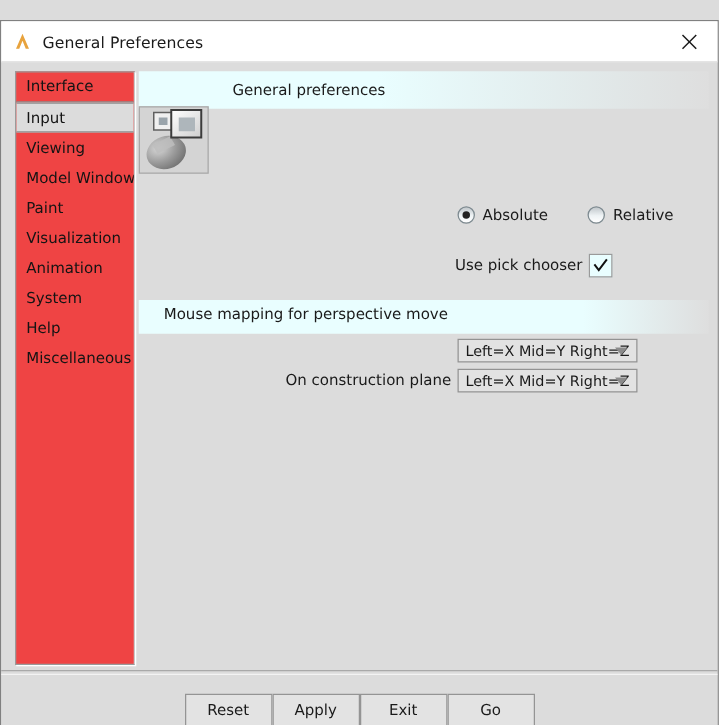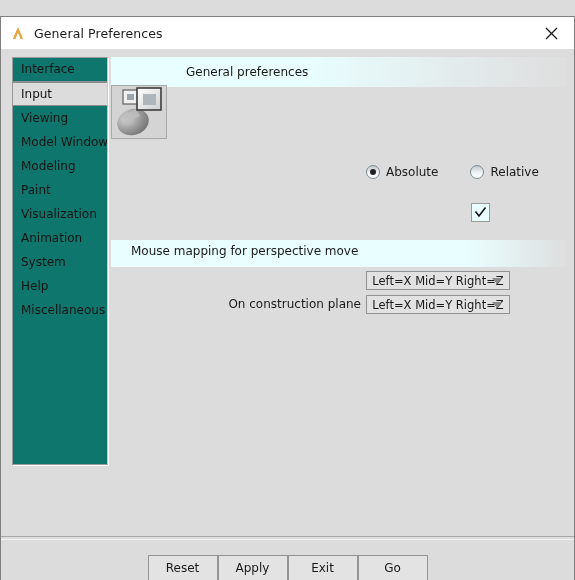--- a/index.html
+++ b/index.html
@@ -69,22 +69,22 @@
     position: relative;
     background: #dcdcdc;
   }
 
   
   .sidebar {
     position: absolute;
     left: 11px;
     top: 7px;
     width: 96px;
-    height: 408px;
-    background: #0f766e;
+    height: 475px;
+    background: #ef4444;
     border: 1px solid #9a9a9a;
     border-right: 1px solid #c9c9c9;
     box-sizing: border-box;
     box-shadow: 1px 1px 0 0 #ffffff;
     overflow: hidden;
   }
   .side-item {
     height: 24px;
     line-height: 24px;
     padding-left: 8px;
@@ -305,21 +305,20 @@
     </div>
   </div>
 
   <div class="body-area">
 
     <div class="sidebar">
       <div class="side-item first">Interface</div>
       <div class="side-item sel">Input</div>
       <div class="side-item">Viewing</div>
       <div class="side-item">Model Windows</div>
-      <div class="side-item">Modeling</div>
       <div class="side-item">Paint</div>
       <div class="side-item">Visualization</div>
       <div class="side-item">Animation</div>
       <div class="side-item">System</div>
       <div class="side-item">Help</div>
       <div class="side-item">Miscellaneous</div>
     </div>
 
     <div class="panel-head">
       <span class="panel-head-label">General preferences</span>
@@ -354,20 +353,23 @@
         <label class="radio-wrap">
           <span class="radio on"></span>
           <span class="radio-lbl">Absolute</span>
         </label>
         <label class="radio-wrap">
           <span class="radio"></span>
           <span class="radio-lbl">Relative</span>
         </label>
       </div>
 
+      <div class="row r-pick">
+        <span class="lbl">Use pick chooser</span>
+      </div>
       <div class="row r-pickbox">
         <span class="checkbox">
           <svg width="13" height="13" viewBox="0 0 13 13">
             <polyline points="1.5,5.5 5,10 11.5,1.5" fill="none" stroke="#111" stroke-width="1.6"></polyline>
           </svg>
         </span>
       </div>
 
       <div class="band">
         <span class="band-label">Mouse mapping for perspective move</span>

